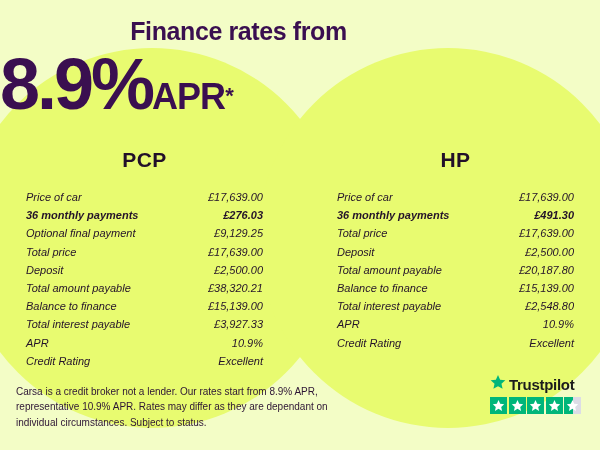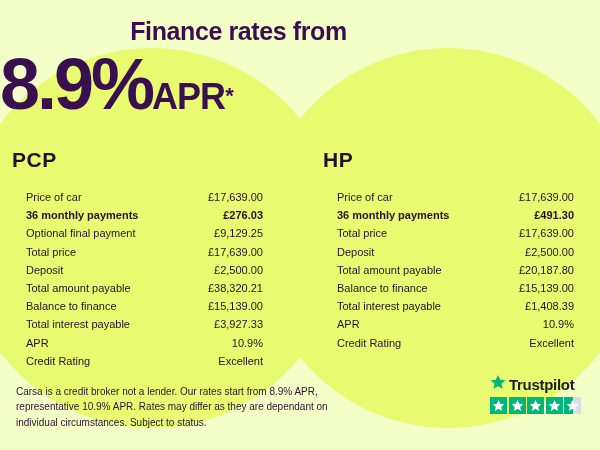--- a/index.html
+++ b/index.html
@@ -92,37 +92,39 @@
   .col {
     width: 265px;
   }
   .col-left {
     margin-left: 12px;
   }
   .col-right {
     margin-right: 12px;
   }
   .col-title {
+    text-align: center;
     color: #221029;
     font-size: 21px;
     font-weight: bold;
     letter-spacing: 0.5px;
     margin-bottom: 16px;
   }
   .rows {
     padding: 0 14px;
   }
   .row {
     display: flex;
     justify-content: space-between;
     align-items: flex-start;
     font-size: 11px;
     color: #231229;
     padding: 3.1px 0;
     white-space: nowrap;
+    font-style: italic;
   }
   .row.bold .row-label,
   .row.bold .row-value {
     font-weight: bold;
   }
   .row-label {
     text-align: left;
   }
   .row-value {
     text-align: right;
@@ -259,21 +261,21 @@
           <div class="row">
             <span class="row-label">Total amount payable</span>
             <span class="row-value">£20,187.80</span>
           </div>
           <div class="row">
             <span class="row-label">Balance to finance</span>
             <span class="row-value">£15,139.00</span>
           </div>
           <div class="row">
             <span class="row-label">Total interest payable</span>
-            <span class="row-value">£1,408.39</span>
+            <span class="row-value">£2,548.80</span>
           </div>
           <div class="row">
             <span class="row-label">APR</span>
             <span class="row-value">10.9%</span>
           </div>
           <div class="row">
             <span class="row-label">Credit Rating</span>
             <span class="row-value">Excellent</span>
           </div>
         </div>

